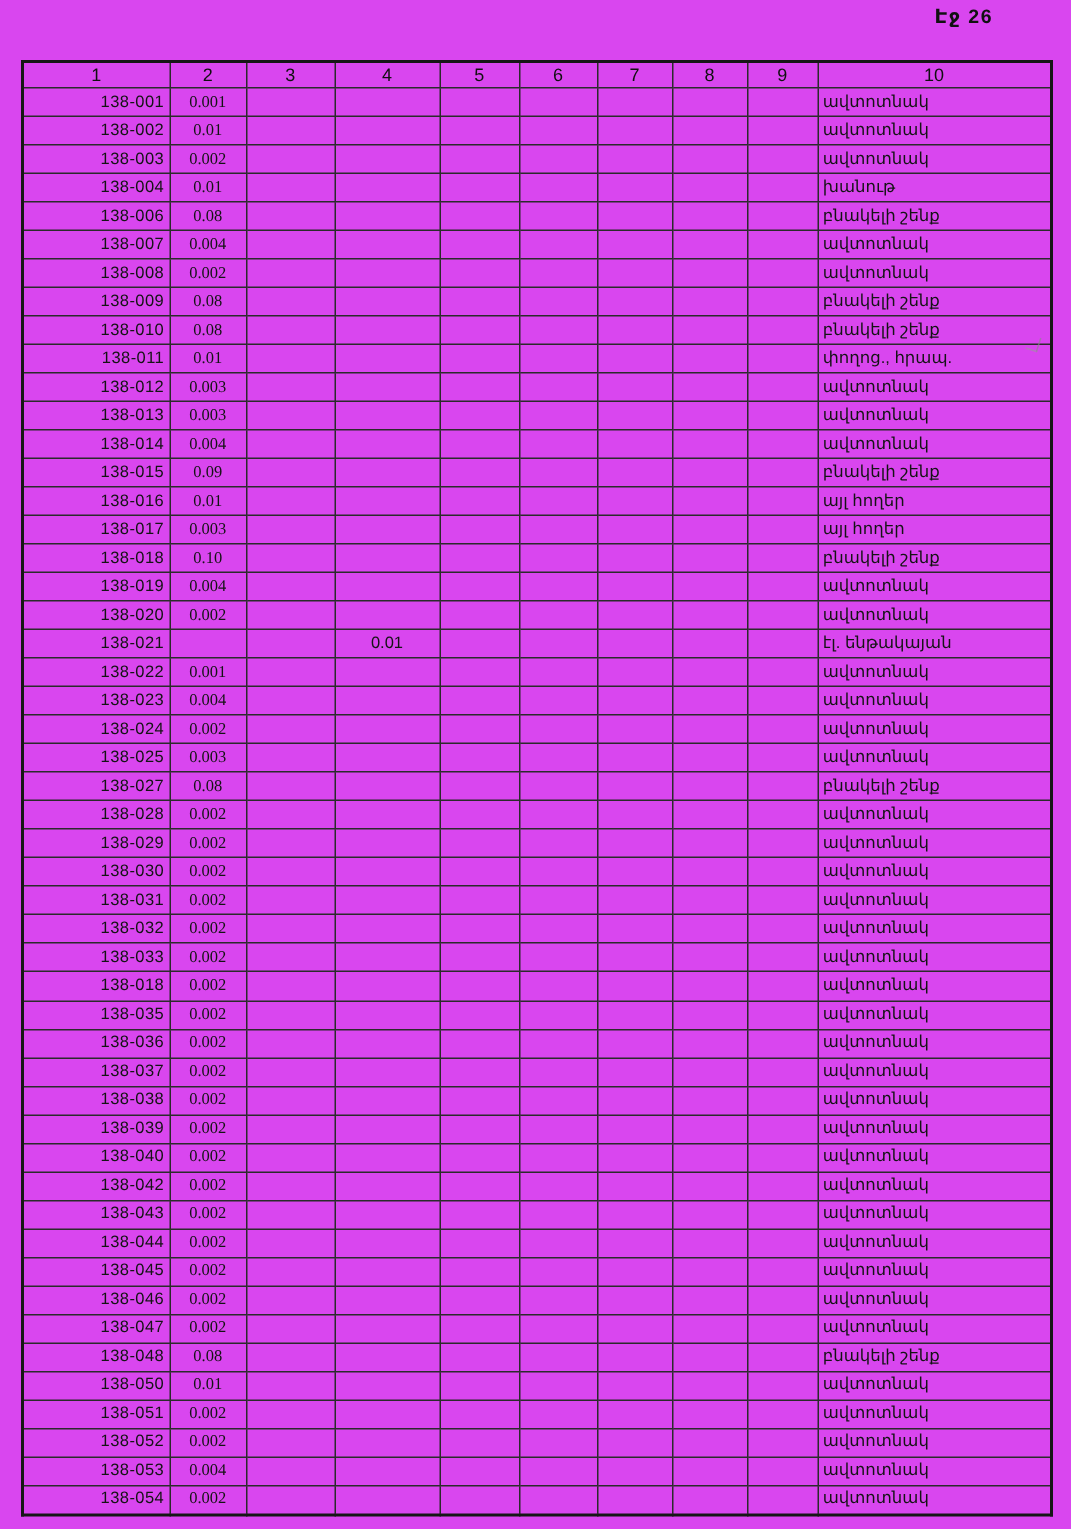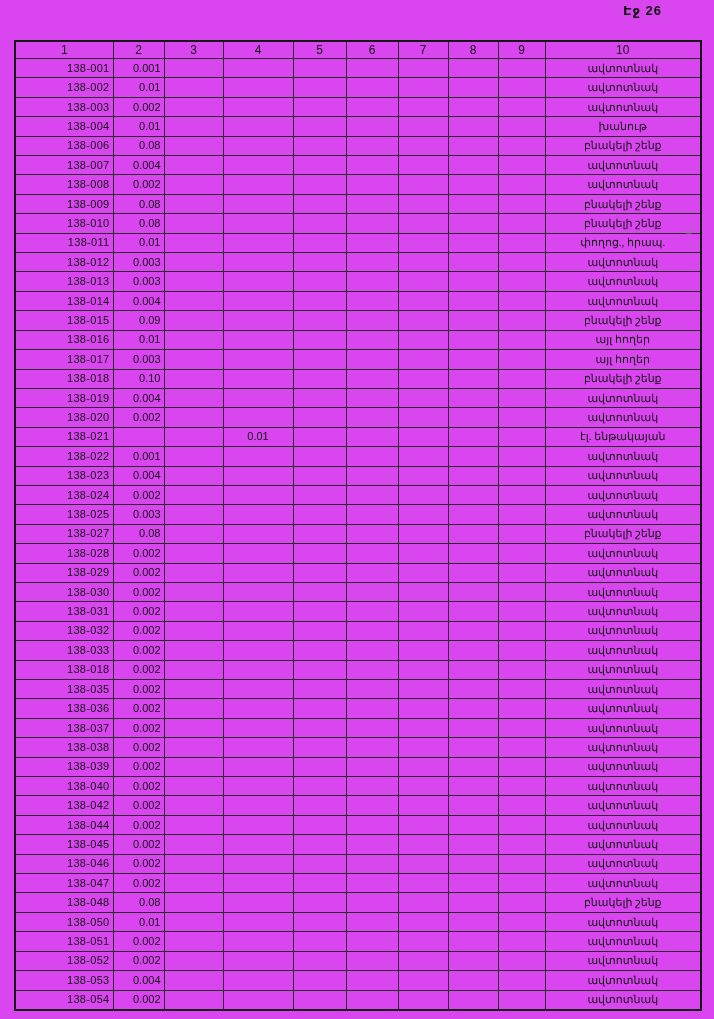--- a/index.html
+++ b/index.html
@@ -48,25 +48,25 @@
     vertical-align: middle;
     height: 16px;
   }
   table.grid th {
     font-weight: 400;
     font-size: 12px;
     text-align: center;
     color: #101010;
   }
   td.c1  { text-align: right;  padding-left: 6px; letter-spacing: 0.3px; }
-  td.c2  { text-align: right; }
+  td.c2  { text-align: center; font-family: Liberation Serif, serif; }
   td.c3  { text-align: center; }
   td.c4  { text-align: center; }
   td.c5, td.c6, td.c7, td.c8, td.c9 { text-align: center; }
-  td.c10 { text-align: center; padding-left: 4px; font-family: Liberation Serif, serif; }
+  td.c10 { text-align: left; padding-left: 4px; }
   
   .scan-mark {
     position: absolute;
     left: 685px;
     top: 224px;
     width: 7px;
     height: 9px;
     border-right: 1px solid #8a8a8a;
     border-bottom: 1px solid #9a9a9a;
     transform: rotate(18deg);
@@ -570,20 +570,32 @@
           <td class="c3"></td>
           <td class="c4"></td>
           <td class="c5"></td>
           <td class="c6"></td>
           <td class="c7"></td>
           <td class="c8"></td>
           <td class="c9"></td>
           <td class="c10">ավտոտնակ</td>
         </tr>
         <tr>
+          <td class="c1">138-043</td>
+          <td class="c2">0.002</td>
+          <td class="c3"></td>
+          <td class="c4"></td>
+          <td class="c5"></td>
+          <td class="c6"></td>
+          <td class="c7"></td>
+          <td class="c8"></td>
+          <td class="c9"></td>
+          <td class="c10">ավտոտնակ</td>
+        </tr>
+        <tr>
           <td class="c1">138-044</td>
           <td class="c2">0.002</td>
           <td class="c3"></td>
           <td class="c4"></td>
           <td class="c5"></td>
           <td class="c6"></td>
           <td class="c7"></td>
           <td class="c8"></td>
           <td class="c9"></td>
           <td class="c10">ավտոտնակ</td>

